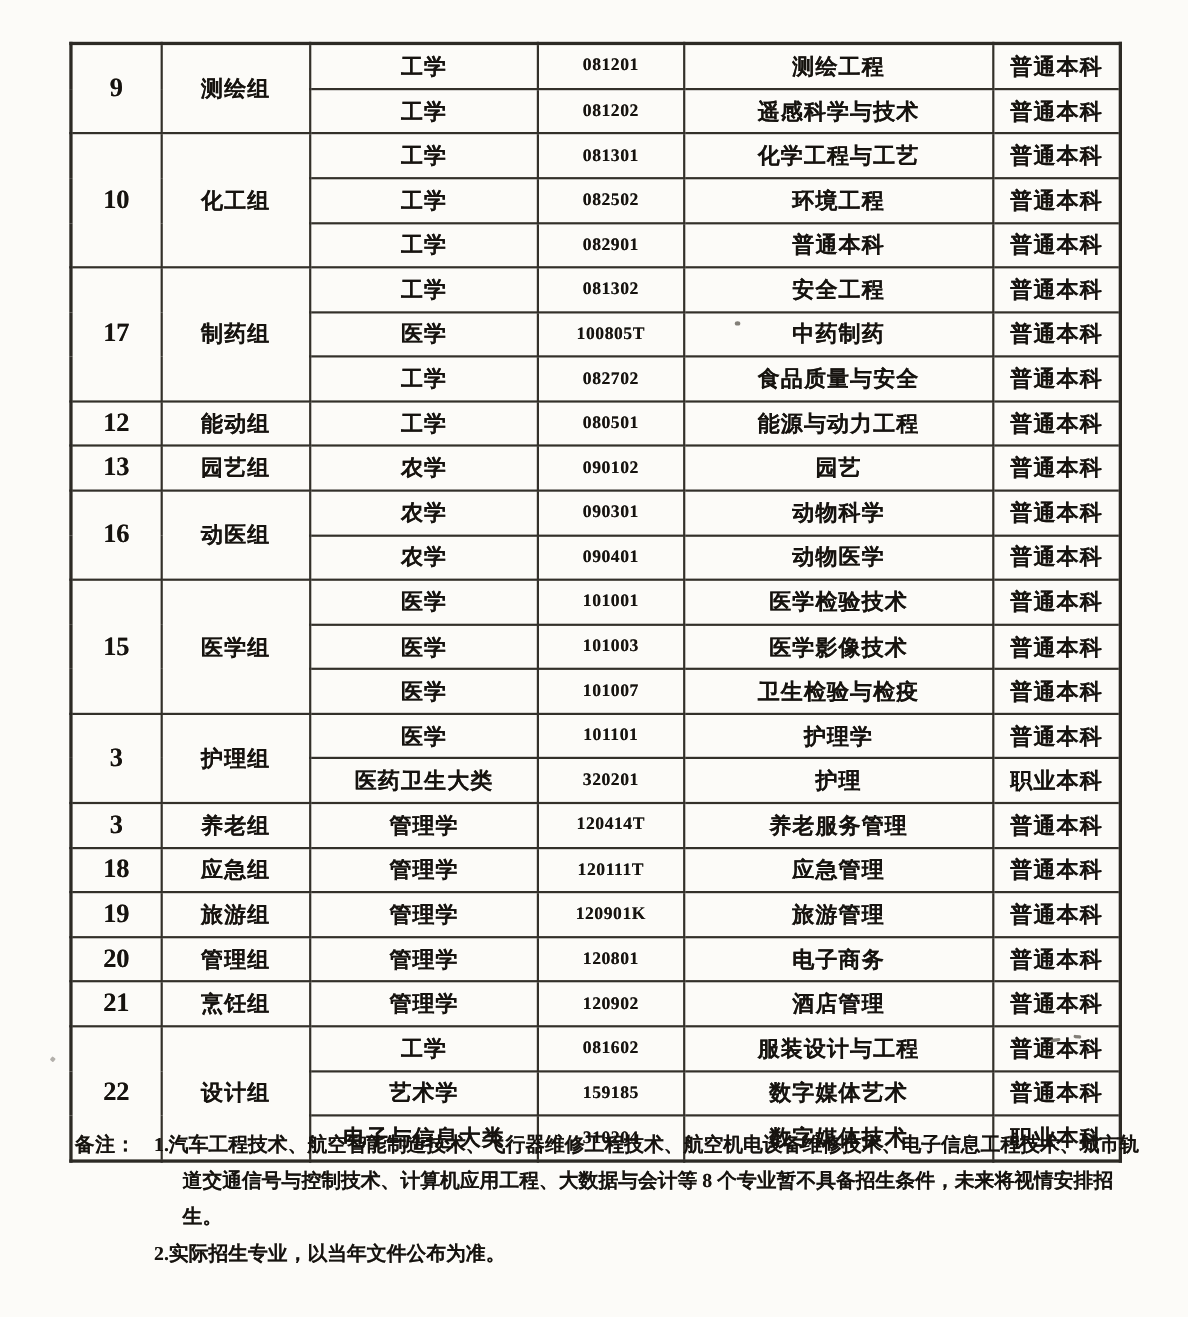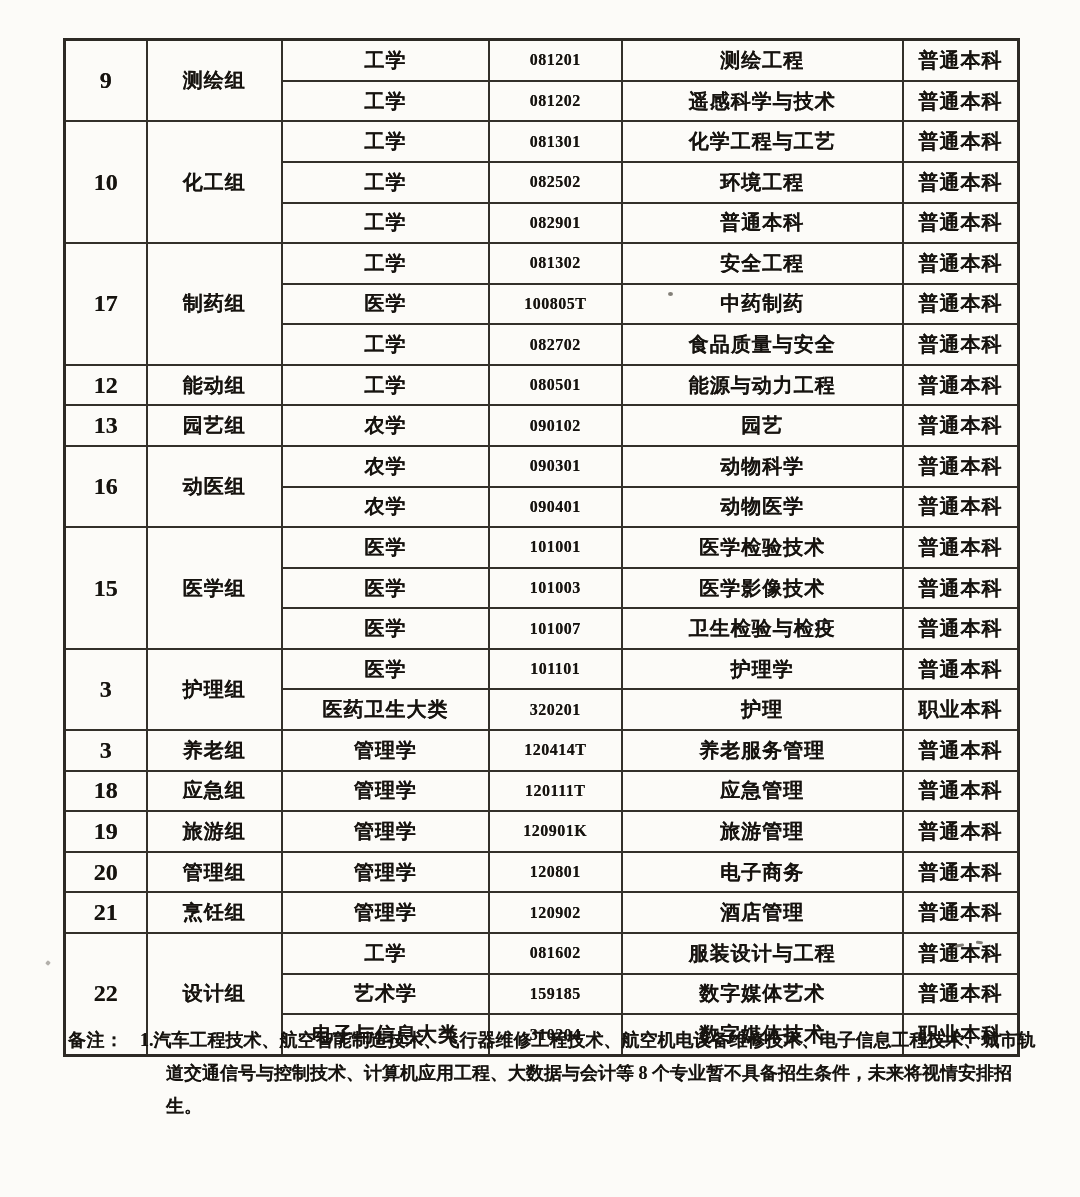--- a/index.html
+++ b/index.html
@@ -266,20 +266,21 @@
           <td>数字媒体技术</td>
           <td>职业本科</td>
         </tr>
       </tbody>
   </table>
 
   <div class="notes">
     <span class="notes-label">备注：</span>
     <div class="notes-items">
       <div class="note-item">1.汽车工程技术、航空智能制造技术、飞行器维修工程技术、航空机电设备维修技术、电子信息工程技术、城市轨道交通信号与控制技术、计算机应用工程、大数据与会计等 8 个专业暂不具备招生条件，未来将视情安排招生。</div>
+      <div class="note-item">2.实际招生专业，以当年文件公布为准。</div>
     </div>
   </div>
 
   <div class="artifact dot-1"></div>
   <div class="artifact dash-1"></div>
   <div class="artifact dash-2"></div>
   <div class="artifact speck-1"></div>
 
 </div>
 

